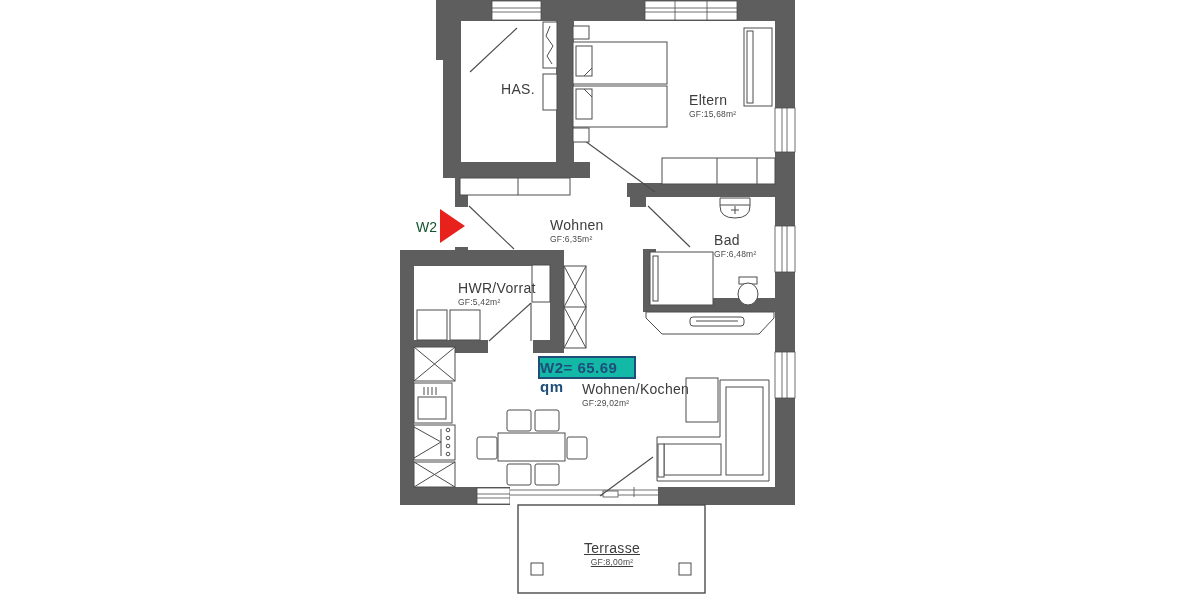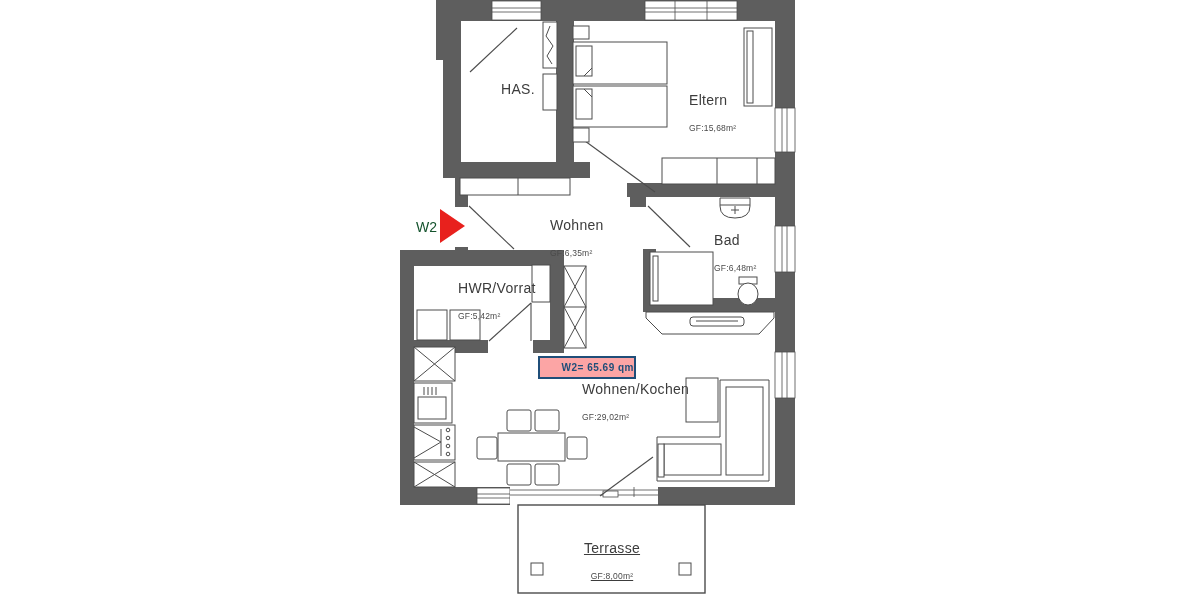--- a/index.html
+++ b/index.html
@@ -3,26 +3,26 @@
 <meta charset="utf-8">
 <style>
   html,body{margin:0;padding:0;background:#ffffff;}
   .stage{
     position:relative;width:1200px;height:600px;background:#ffffff;overflow:hidden;
     font-family:"Liberation Sans", sans-serif;color:#3c3c3c;
   }
   .stage svg{position:absolute;left:0;top:0;}
   .lbl{position:absolute;line-height:1.05;white-space:nowrap;}
   .lbl .name{display:block;font-size:14px;letter-spacing:.3px;color:#3c3c3c;}
-  .lbl .area{display:block;font-size:8.5px;margin-top:16px;color:#4a4a4a;letter-spacing:.2px;}
+  .lbl .area{display:block;font-size:8.5px;margin-top:2px;color:#4a4a4a;letter-spacing:.2px;}
   .lbl.centered{text-align:center;transform:translateX(-50%);text-decoration:underline;}
   .w2box{
     position:absolute;left:538px;top:356px;width:94px;height:19px;
-    border:2px solid #1f4e79;background:#fca5a5;color:#1f4e79;
-    font-size:10px;font-weight:bold;text-align:right;line-height:19px;letter-spacing:.5px;
+    border:2px solid #1f4e79;background:#14b8a6;color:#1f4e79;
+    font-size:15px;font-weight:bold;text-align:left;line-height:19px;letter-spacing:.5px;
   }
   .w2entry{position:absolute;left:416px;top:219px;font-size:14px;color:#14532d;}
 </style>
 </head>
 <body>
 
 <div class="stage">
 
 <svg width="1200" height="600" viewBox="0 0 1200 600">
 

